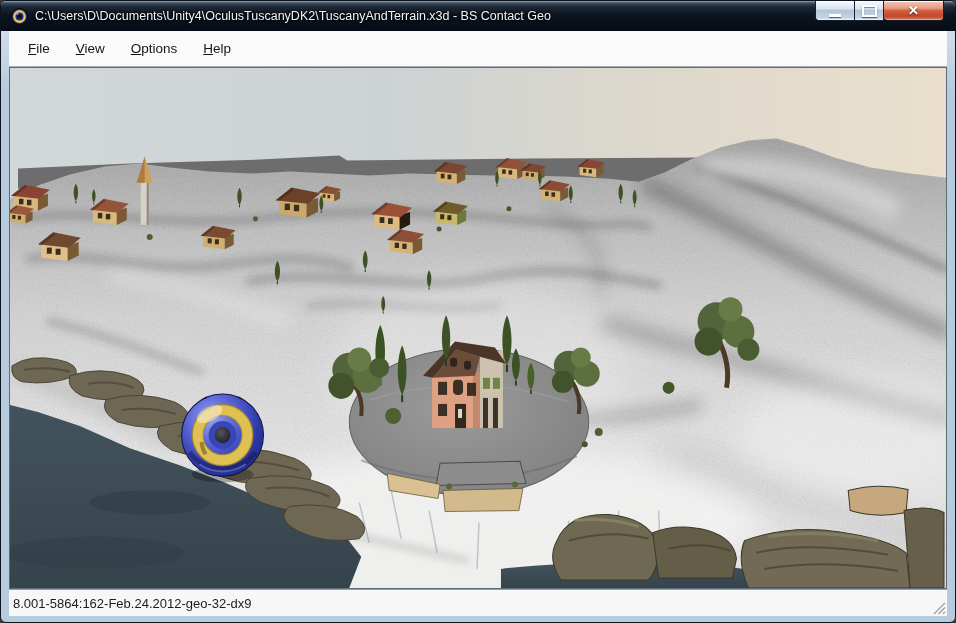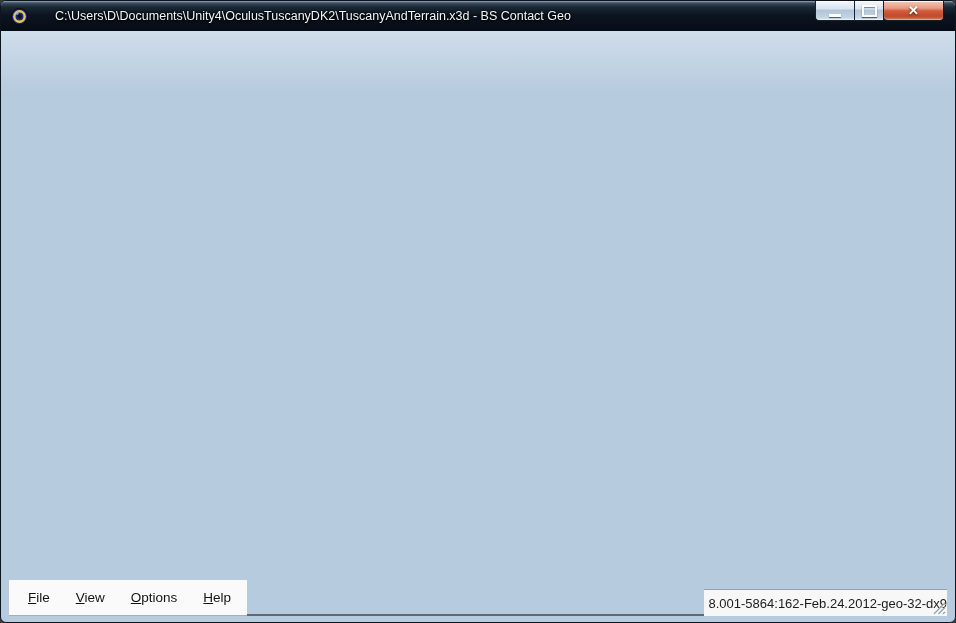--- a/index.html
+++ b/index.html
@@ -4,35 +4,35 @@
 <style>
   html,body{margin:0;padding:0;background:#3a3a3a;font-family:"Liberation Sans",sans-serif;}
   .window{position:relative;width:956px;height:623px;box-sizing:border-box;border:1px solid #0e141b;
     border-radius:6px;overflow:hidden;background:#b7cbdf;}
   
   .titlebar{position:absolute;left:0;top:0;width:100%;height:30px;
     background:linear-gradient(180deg,#93a7bc 0,#51617565 2px,#24303e 5px,#0e1622 13px,#070d16 29px,#2a3okay 30px);
     background:linear-gradient(180deg,#93a7bc 0,#3d4d60 2px,#1c2835 6px,#0c1420 14px,#060c15 30px);
     display:flex;align-items:center;}
   .app-icon{width:17px;height:17px;margin:0 7px 0 10px;flex:0 0 auto;}
-  .title-text{color:#f2f5f8;font-size:12.5px;text-shadow:0 1px 3px #000,0 0 2px #000;white-space:nowrap;margin-left:20px;}
+  .title-text{color:#f2f5f8;font-size:12.5px;text-shadow:0 1px 3px #000,0 0 2px #000;white-space:nowrap;}
   .winbtns{position:absolute;top:0;right:11px;display:flex;}
   .win-btn{box-sizing:border-box;height:20px;border:1px solid #151f2b;border-top:none;
     border-radius:0 0 4px 4px;display:flex;align-items:center;justify-content:center;
     background:linear-gradient(180deg,#f4f9fd 0,#d8e4f0 40%,#b3c6d9 50%,#c0d2e2 85%,#dfeaf4 100%);
     box-shadow:inset 0 1px 0 rgba(255,255,255,.85),inset 0 -1px 1px rgba(255,255,255,.4);cursor:default;}
   .win-btn.minimize{width:39px;border-right:none;border-radius:0 0 0 4px;}
   .win-btn.maximize{width:30px;border-radius:0;}
   .win-btn.close{width:60px;border-left:none;border-radius:0 0 4px 4px;
     background:linear-gradient(180deg,#f5c8b8 0,#e59a82 38%,#d25b3c 52%,#c04a2c 80%,#d8775a 100%);}
   .glyph-min{width:12px;height:3px;background:#fff;margin-top:9px;box-shadow:0 1px 1px rgba(0,0,0,.6);}
   .glyph-max{width:11px;height:8px;border:2px solid #fff;box-shadow:0 1px 1px rgba(0,0,0,.55),inset 0 1px 1px rgba(0,0,0,.45);}
   .glyph-close{color:#fff;font-size:13px;font-weight:bold;text-shadow:0 1px 2px rgba(0,0,0,.65);line-height:18px;}
   
-  .content{position:absolute;left:8px;right:8px;top:30px;bottom:6px;display:flex;flex-direction:row;align-items:flex-end;}
+  .content{position:absolute;left:8px;right:8px;top:30px;bottom:6px;display:flex;flex-direction:column;}
   .frame-shade{position:absolute;inset:30px 0 0 0;pointer-events:none;
     background:linear-gradient(180deg,rgba(255,255,255,.35),rgba(255,255,255,0) 60px);}
   .menubar{height:36px;box-sizing:border-box;background:#fafafa;border-bottom:1px solid #a9aeb4;
     display:flex;align-items:center;padding-left:9px;}
   .menu-item{font-size:13.5px;color:#141414;padding:4px 10px;margin-right:6px;cursor:default;}
   .menu-item u{text-decoration:underline;}
   .viewport{position:relative;flex:1;box-sizing:border-box;border:1px solid #5d6b79;background:#d6d9da;}
   .viewport svg{position:absolute;left:0;top:0;width:100%;height:100%;display:block;}
   .statusbar{height:27px;box-sizing:border-box;background:#f7f7f7;border-top:1px solid #9aa0a6;
     display:flex;align-items:center;position:relative;}

